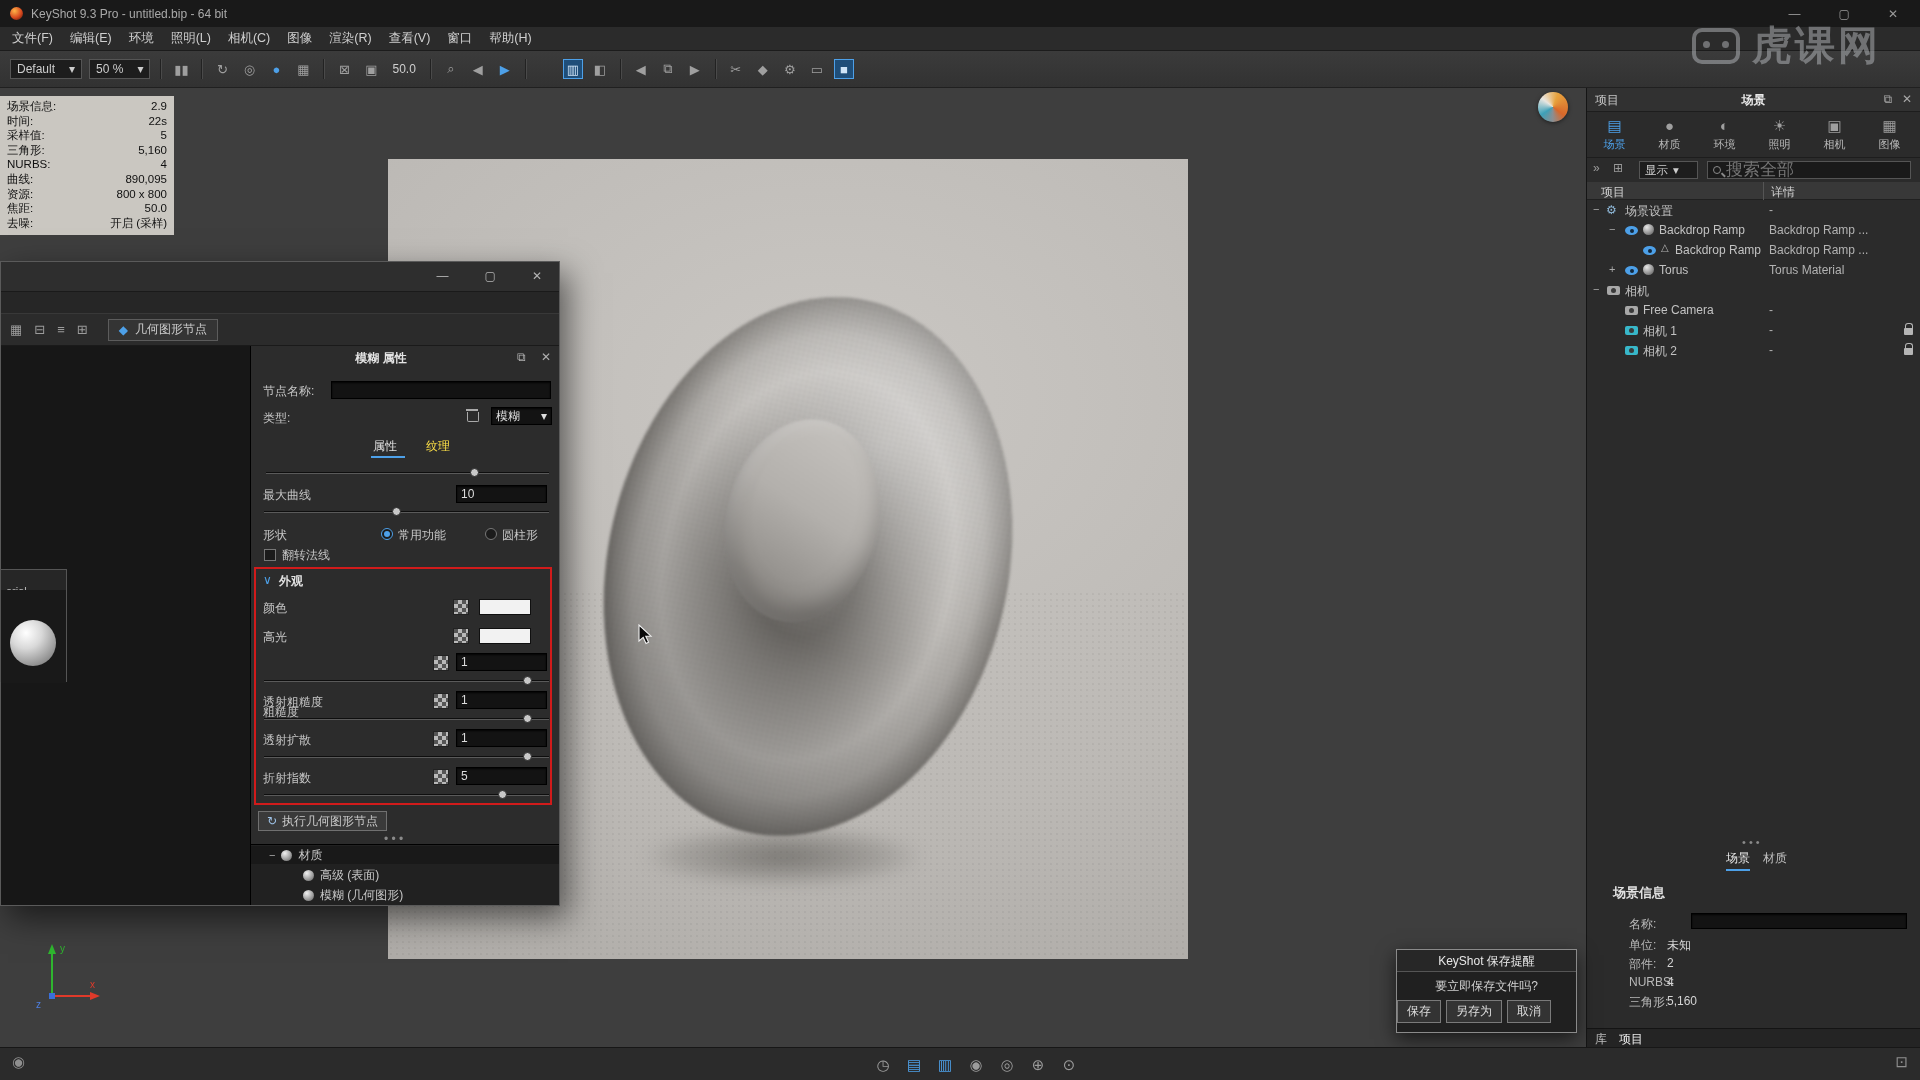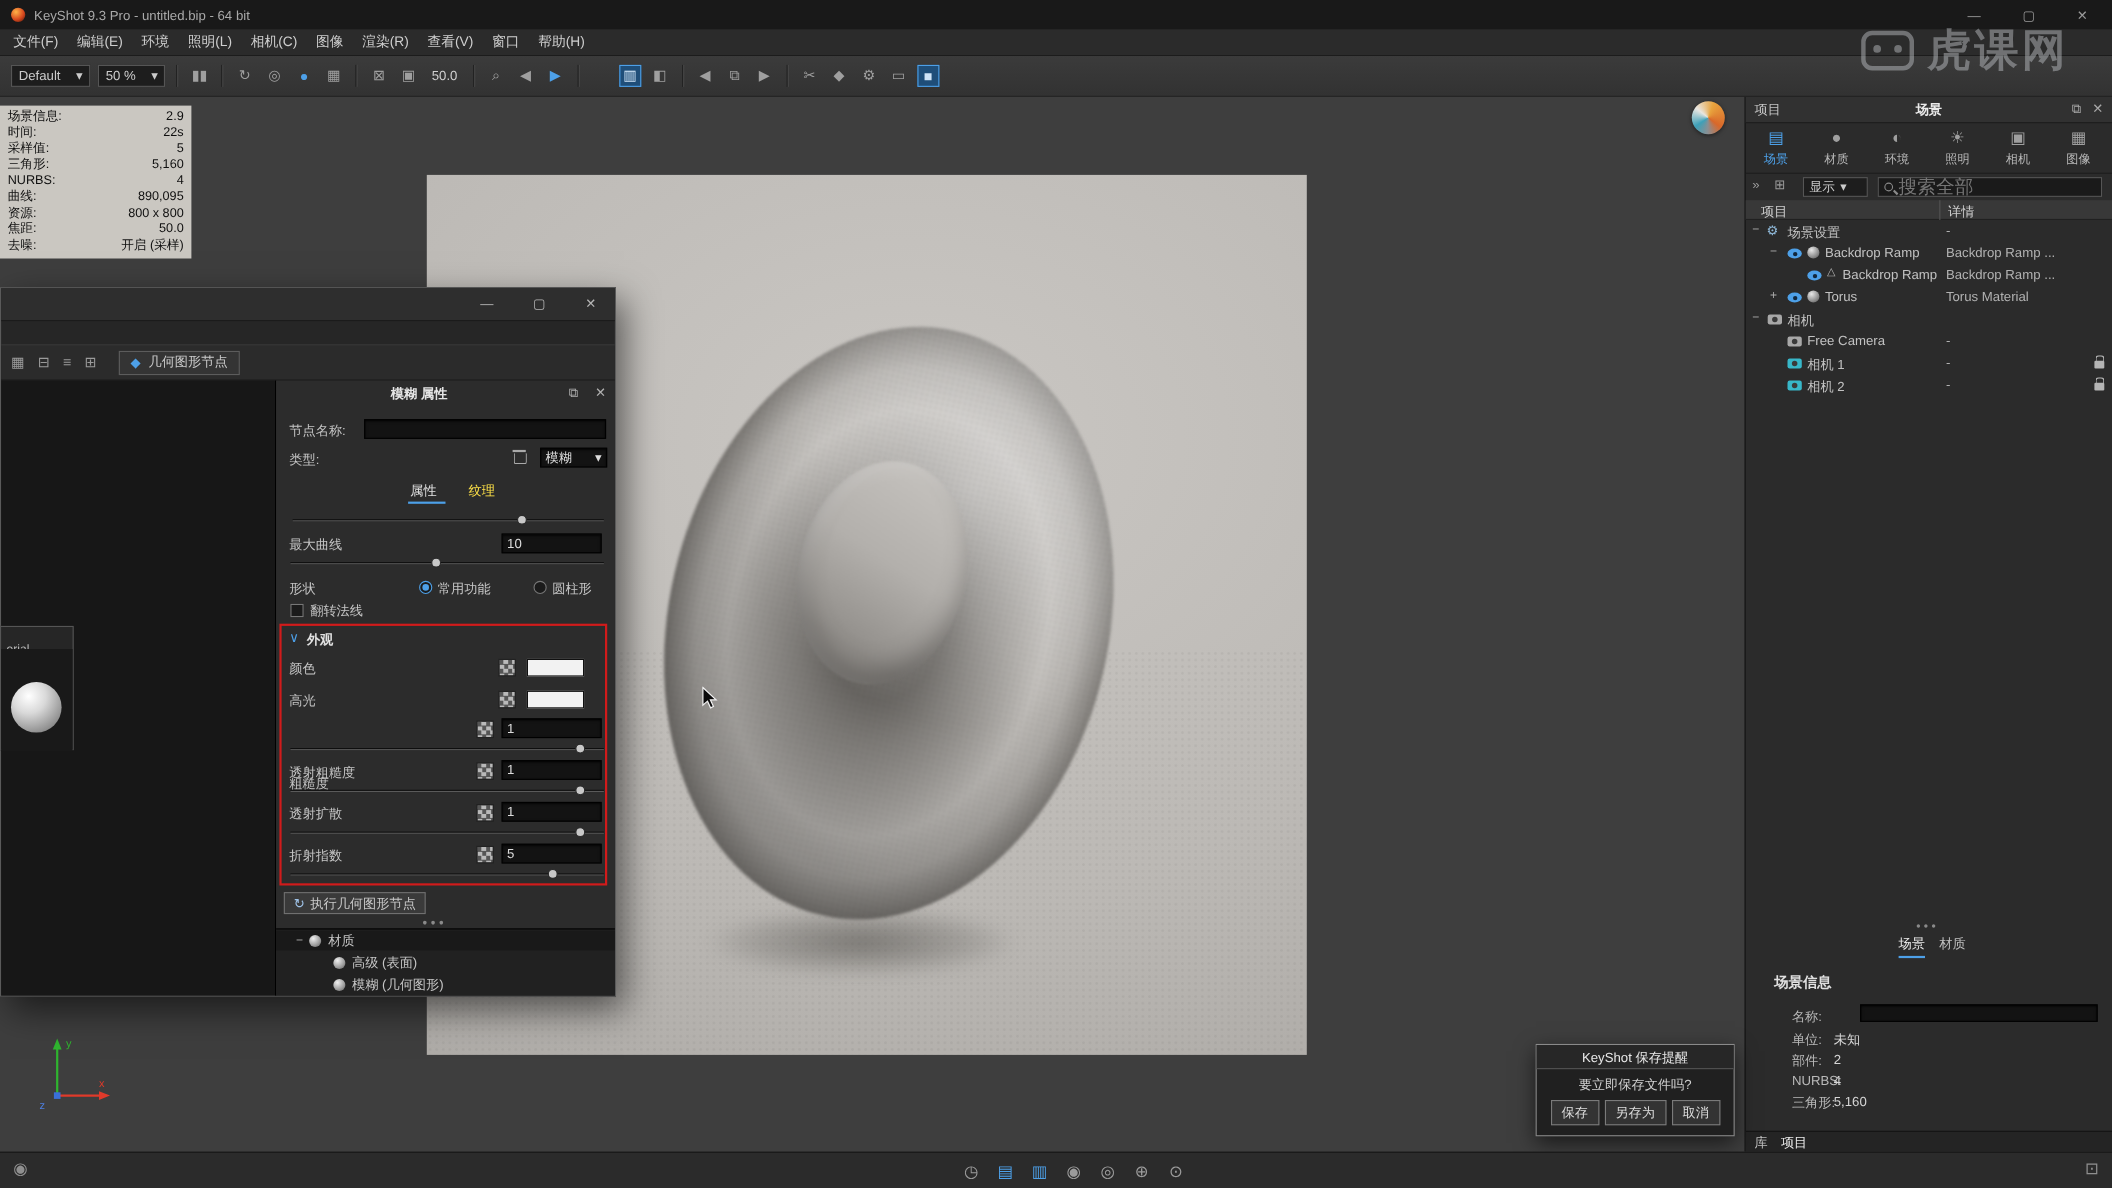--- a/index.html
+++ b/index.html
@@ -153,21 +153,21 @@
   .pp-footer { position:absolute; left:0; top:940px; width:100%; height:19px; background:#242424; border-top:1px solid #141414; }
   .pp-ftab { position:absolute; top:2px; font-size:12px; color:#bdbdbd; padding-bottom:1px; }
   .pp-ftab.on { color:#eaeaea; border-bottom:2px solid #4da0e8; }
 
   
   #savedlg { position:absolute; left:1396px; top:949px; width:181px; height:84px; background:#202020;
              border:1px solid #8a8a8a; box-shadow:0 6px 18px rgba(0,0,0,.6); z-index:30; }
   .sd-title { height:22px; line-height:22px; text-align:center; font-size:12px; color:#e8e8e8;
               background:#272727; border-bottom:1px solid #555; }
   .sd-msg { height:28px; line-height:28px; text-align:center; font-size:12px; color:#cfcfcf; }
-  .sd-btns { display:flex; justify-content:center; gap:5px; }
+  .sd-btns { display:flex; justify-content:flex-start; gap:5px; }
   .sd-btn { background:#333; border:1px solid #7a7a7a; color:#dddddd; font-size:12px; padding:2px 9px; cursor:default;
             font-family:"Liberation Sans","DejaVu Sans",sans-serif; }
 
   
   #bottombar { position:absolute; left:0; top:1047px; width:1920px; height:33px; background:#2b2b2b;
                border-top:1px solid #171717; z-index:40; }
   .dock { position:absolute; left:872px; top:0; height:33px; display:flex; align-items:center; gap:9px; }
   .dock-i { width:22px; height:22px; display:flex; align-items:center; justify-content:center; font-size:15px; color:#9b9b9b; }
   .dock-i.accent { color:#4da0e8; }
   .bb-left { position:absolute; left:12px; top:5px; font-size:15px; color:#8f8f8f; }

